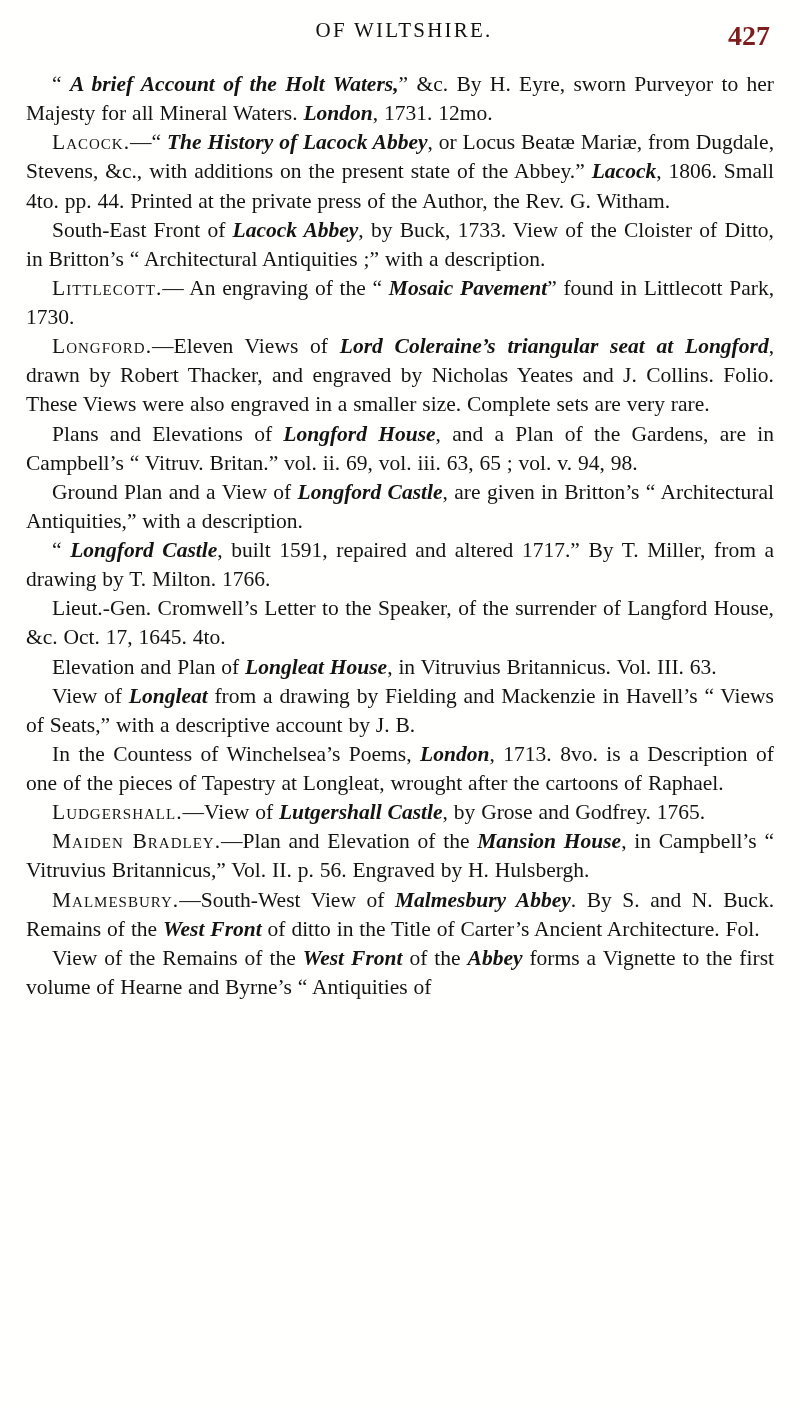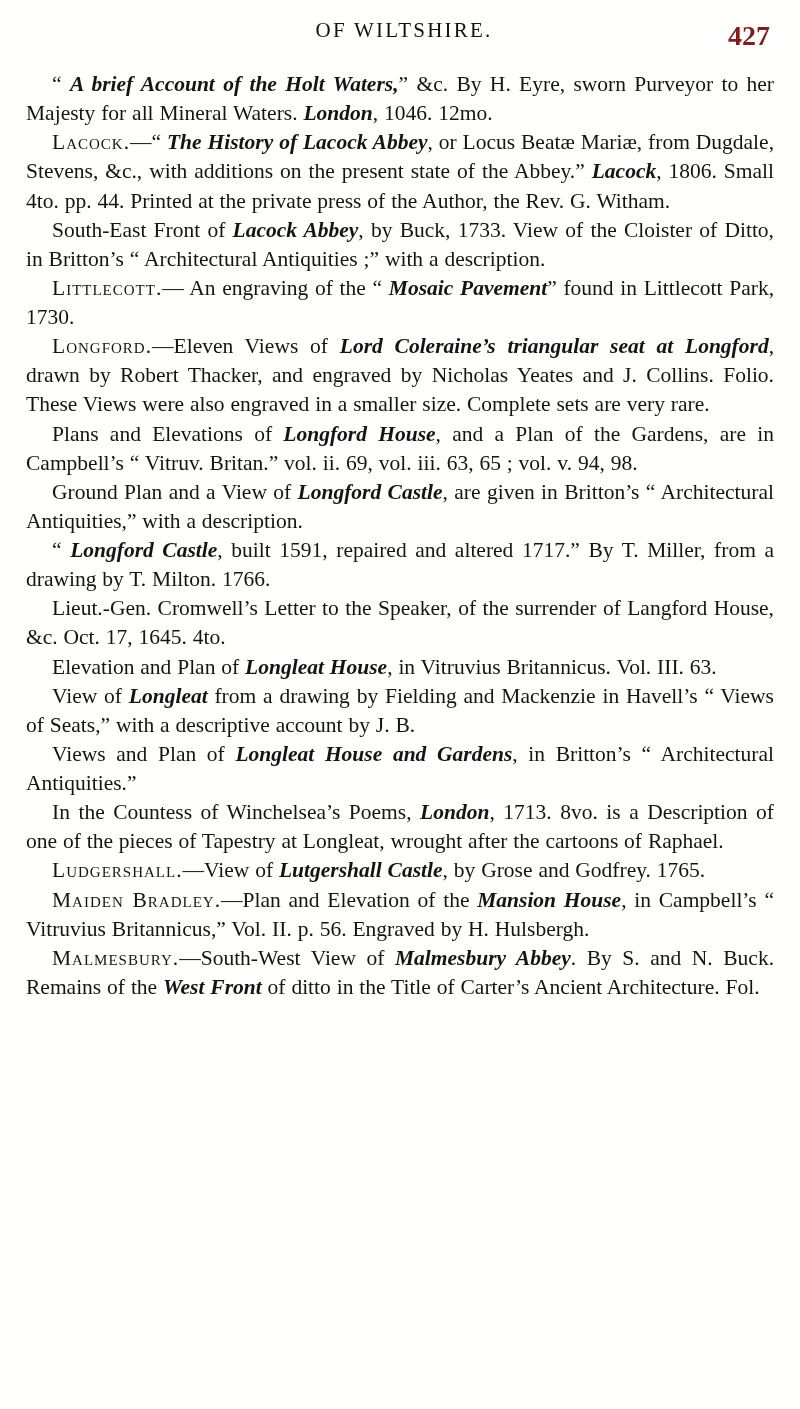--- a/index.html
+++ b/index.html
@@ -78,31 +78,31 @@
 <body>
 
 <div class="page">
 
   <div class="header">
     <div class="running-title">OF WILTSHIRE.</div>
     <div class="folio">427</div>
   </div>
 
   <div class="body-text" id="body-text">
-      <p class="para" id="p-holt-waters"><span>“ </span><span class="it bold">A brief Account of the Holt Waters,</span><span>” &amp;c.   By H. Eyre, sworn Purveyor to her Majesty for all Mineral Waters. </span><span class="it bold">London</span><span>, 1046. 12mo.</span></p>
+      <p class="para" id="p-holt-waters"><span>“ </span><span class="it bold">A brief Account of the Holt Waters,</span><span>” &amp;c.   By H. Eyre, sworn Purveyor to her Majesty for all Mineral Waters. </span><span class="it bold">London</span><span>, 1731. 12mo.</span></p>
       <p class="para" id="p-lacock"><span class="sc">Lacock.</span><span>—“ </span><span class="it bold">The History of Lacock Abbey</span><span>, or Locus Beatæ Mariæ, from Dugdale, Stevens, &amp;c., with additions on the present state of the Abbey.”   </span><span class="it bold">Lacock</span><span>, 1806.   Small 4to. pp. 44.   Printed at the private press of the Author, the Rev. G. Witham.</span></p>
       <p class="para" id="p-southeast-view"><span>South-East Front of </span><span class="it bold">Lacock Abbey</span><span>, by Buck, 1733.   View of the Cloister of Ditto, in Britton’s “ Architectural Antiquities ;” with a description.</span></p>
       <p class="para" id="p-littlecott"><span class="sc">Littlecott.</span><span>— An engraving of the  “ </span><span class="it bold">Mosaic Pavement</span><span>” found in Littlecott Park, 1730.</span></p>
       <p class="para" id="p-longford"><span class="sc">Longford.</span><span>—Eleven Views of </span><span class="it bold">Lord Coleraine’s triangular seat at Longford</span><span>, drawn by Robert Thacker, and engraved by Nicholas Yeates and J. Collins.  Folio.   These Views were also engraved in a smaller size.   Complete sets are very rare.</span></p>
       <p class="para" id="p-plans-elevations"><span>Plans and Elevations of </span><span class="it bold">Longford House</span><span>, and a Plan of the Gardens, are in Campbell’s “ Vitruv. Britan.” vol. ii. 69, vol. iii. 63, 65 ; vol. v. 94, 98.</span></p>
       <p class="para" id="p-ground-plan"><span>Ground Plan and a View of </span><span class="it bold">Longford Castle</span><span>, are given in Britton’s “ Architectural Antiquities,” with a description.</span></p>
       <p class="para" id="p-longford-castle"><span>“ </span><span class="it bold">Longford Castle</span><span>, built 1591, repaired and altered 1717.”   By T. Miller, from a drawing by T. Milton.  1766.</span></p>
       <p class="para" id="p-cromwell-letter"><span>Lieut.-Gen. Cromwell’s Letter to the Speaker, of the surrender of Langford House, &amp;c.  Oct. 17, 1645.  4to.</span></p>
       <p class="para" id="p-elevation-plan"><span>Elevation and Plan of </span><span class="it bold">Longleat House</span><span>, in Vitruvius Britannicus. Vol. III. 63.</span></p>
       <p class="para" id="p-view-longleat"><span>View of </span><span class="it bold">Longleat</span><span> from a drawing by Fielding and Mackenzie in Havell’s “ Views of Seats,” with a descriptive account by J. B.</span></p>
-      <p class="para" id="p-views-plan"><span>Views and Plan of </span><span class="it bold">Longleat House and Gardens</span><span>, in Britton’s “ Architectural Antiquities.”</span></p>
       <p class="para" id="p-countess"><span>In the Countess of Winchelsea’s Poems, </span><span class="it bold">London</span><span>, 1713.  8vo. is a Description of one of the pieces of Tapestry at Longleat, wrought after the cartoons of Raphael.</span></p>
       <p class="para" id="p-ludgershall"><span class="sc">Ludgershall.</span><span>—View of </span><span class="it bold">Lutgershall Castle</span><span>, by Grose and Godfrey.  1765.</span></p>
       <p class="para" id="p-maiden-bradley"><span class="sc">Maiden Bradley.</span><span>—Plan and Elevation of the </span><span class="it bold">Mansion House</span><span>, in Campbell’s “ Vitruvius Britannicus,” Vol. II. p. 56.   Engraved by H. Hulsbergh.</span></p>
       <p class="para" id="p-malmesbury"><span class="sc">Malmesbury.</span><span>—South-West View of </span><span class="it bold">Malmesbury Abbey</span><span>.   By S. and N. Buck.   Remains of the </span><span class="it bold">West Front</span><span> of ditto in the Title of Carter’s Ancient Architecture.  Fol.</span></p>
+      <p class="para" id="p-remains"><span>View of the Remains of the </span><span class="it bold">West Front</span><span> of the </span><span class="it bold">Abbey</span><span> forms a Vignette to the first volume of Hearne and Byrne’s “ Antiquities of</span></p>
     </div>
 
 </div>
 
 </body></html>

